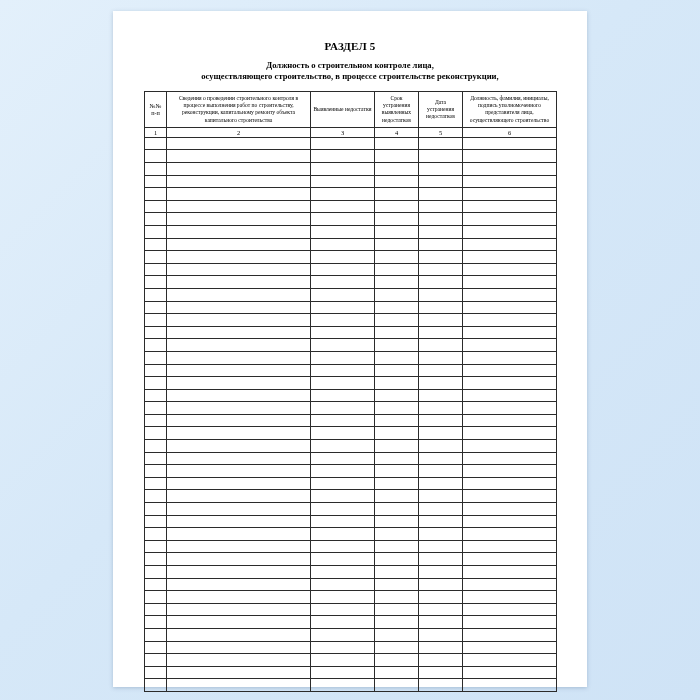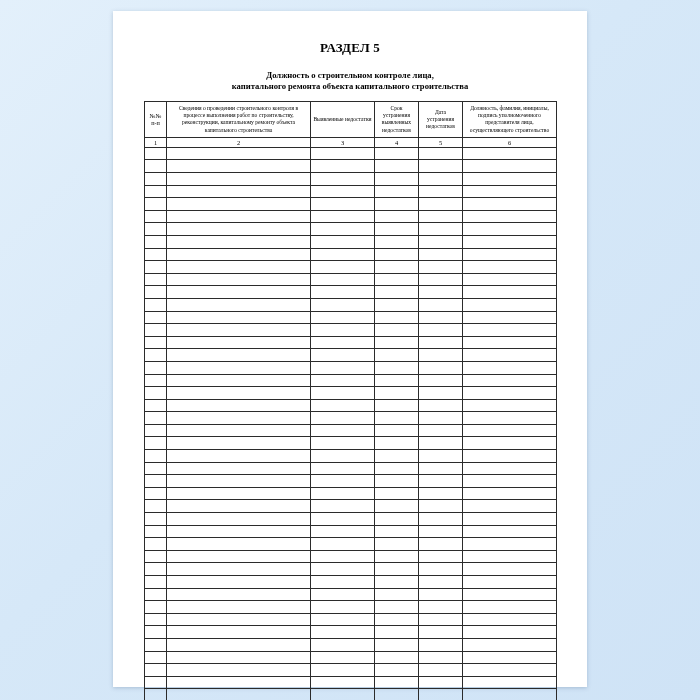--- a/index.html
+++ b/index.html
@@ -32,23 +32,23 @@
     left: 31px;
     top: 29px;
     width: 412px;
   }
   .title-block {
     text-align: center;
     font-weight: bold;
     color: #000;
   }
   .title-block .line1 {
-    font-size: 13px;
+    font-size: 11px;
     letter-spacing: 0.2px;
-    margin-bottom: 14px;
+    margin-bottom: 8px;
   }
   .title-block .line2,
   .title-block .line3,
   .title-block .line4 {
     font-size: 8.6px;
     line-height: 11px;
   }
   table.log {
     margin-top: 9px;
     border-collapse: collapse;
@@ -91,21 +91,21 @@
 <body>
 
 <div class="backdrop"></div>
 
 <div class="page">
   <div class="page-inner">
 
     <div class="title-block">
       <div class="line1">РАЗДЕЛ 5</div>
       <div class="line2">Должность о строительном контроле лица,</div>
-      <div class="line4">капитального  ремонта объекта капитального строительства</div>
+      <div class="line3">осуществляющего строительство, в процессе строительстве реконструкции,</div>
     </div>
 
     <table class="log">
       <colgroup>
         <col class="c1">
           <col class="c2">
           <col class="c3">
           <col class="c4">
           <col class="c5">
           <col class="c6">

